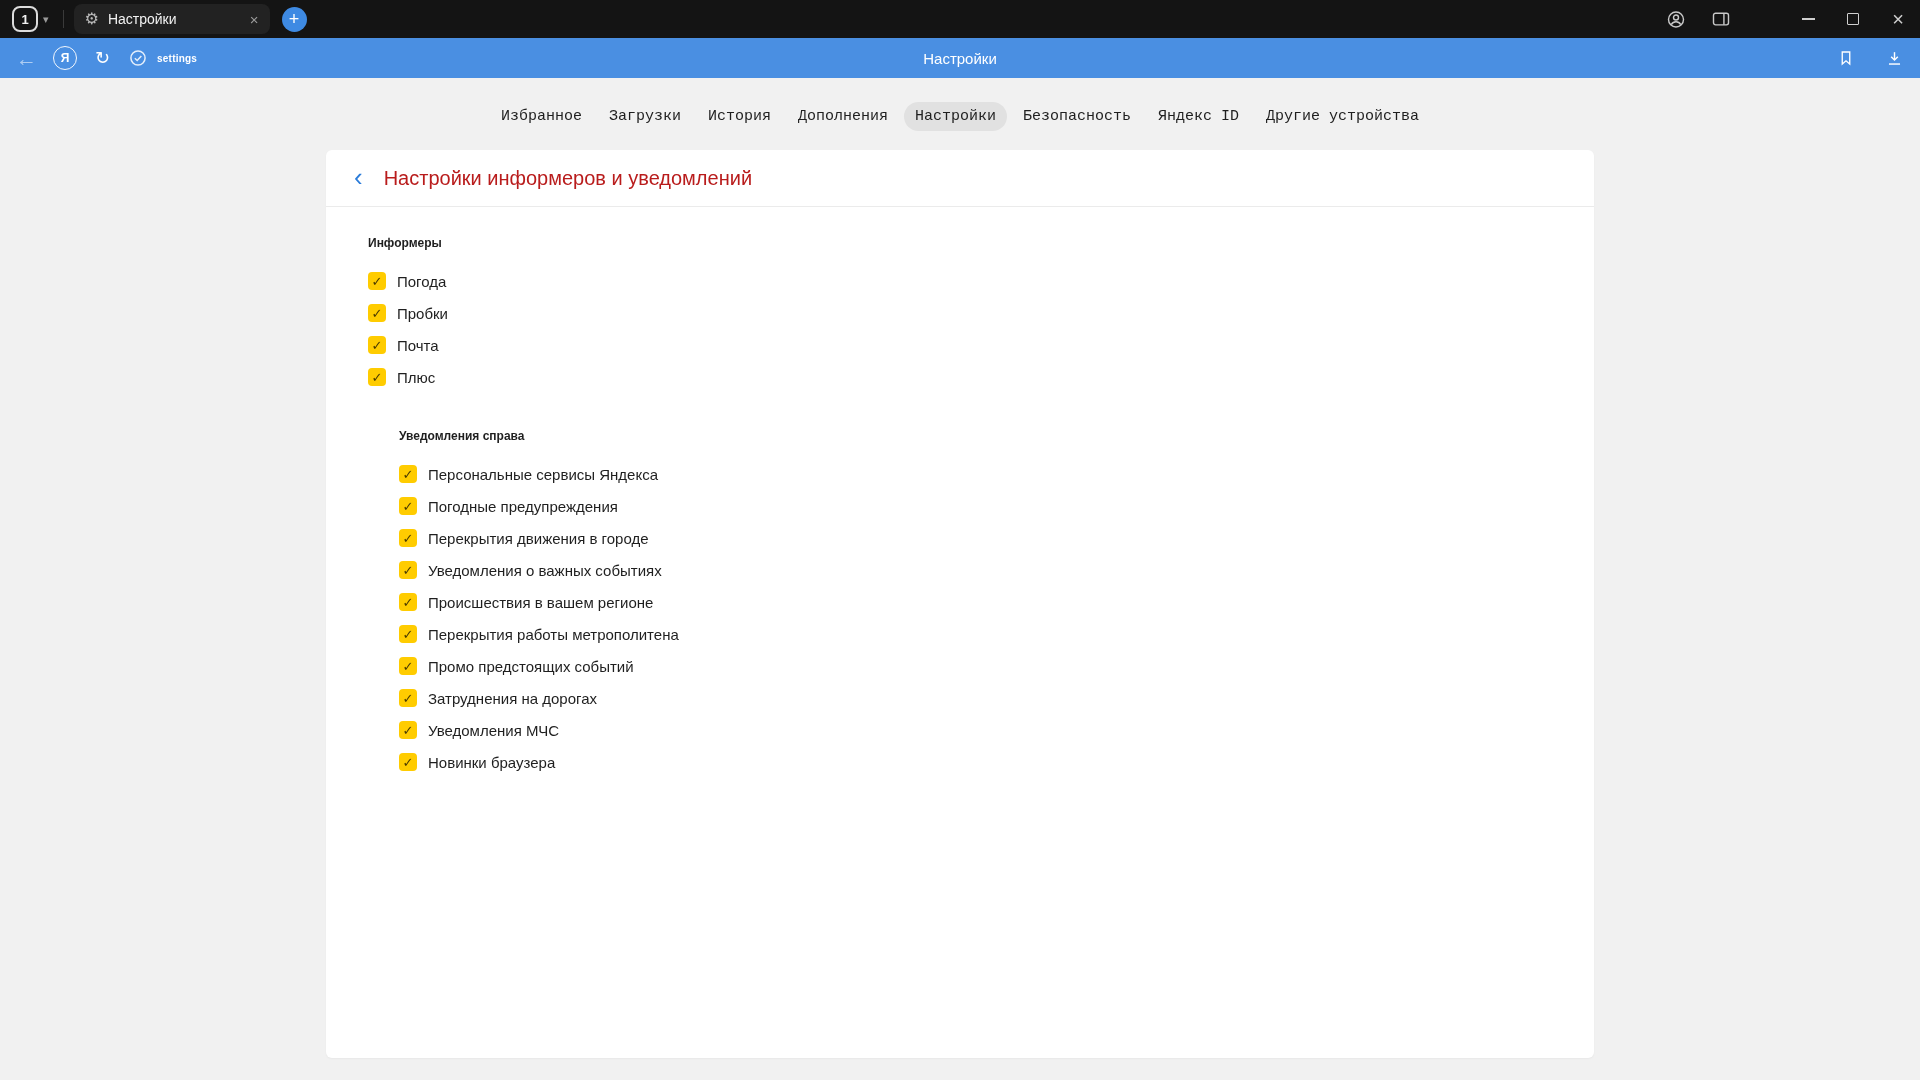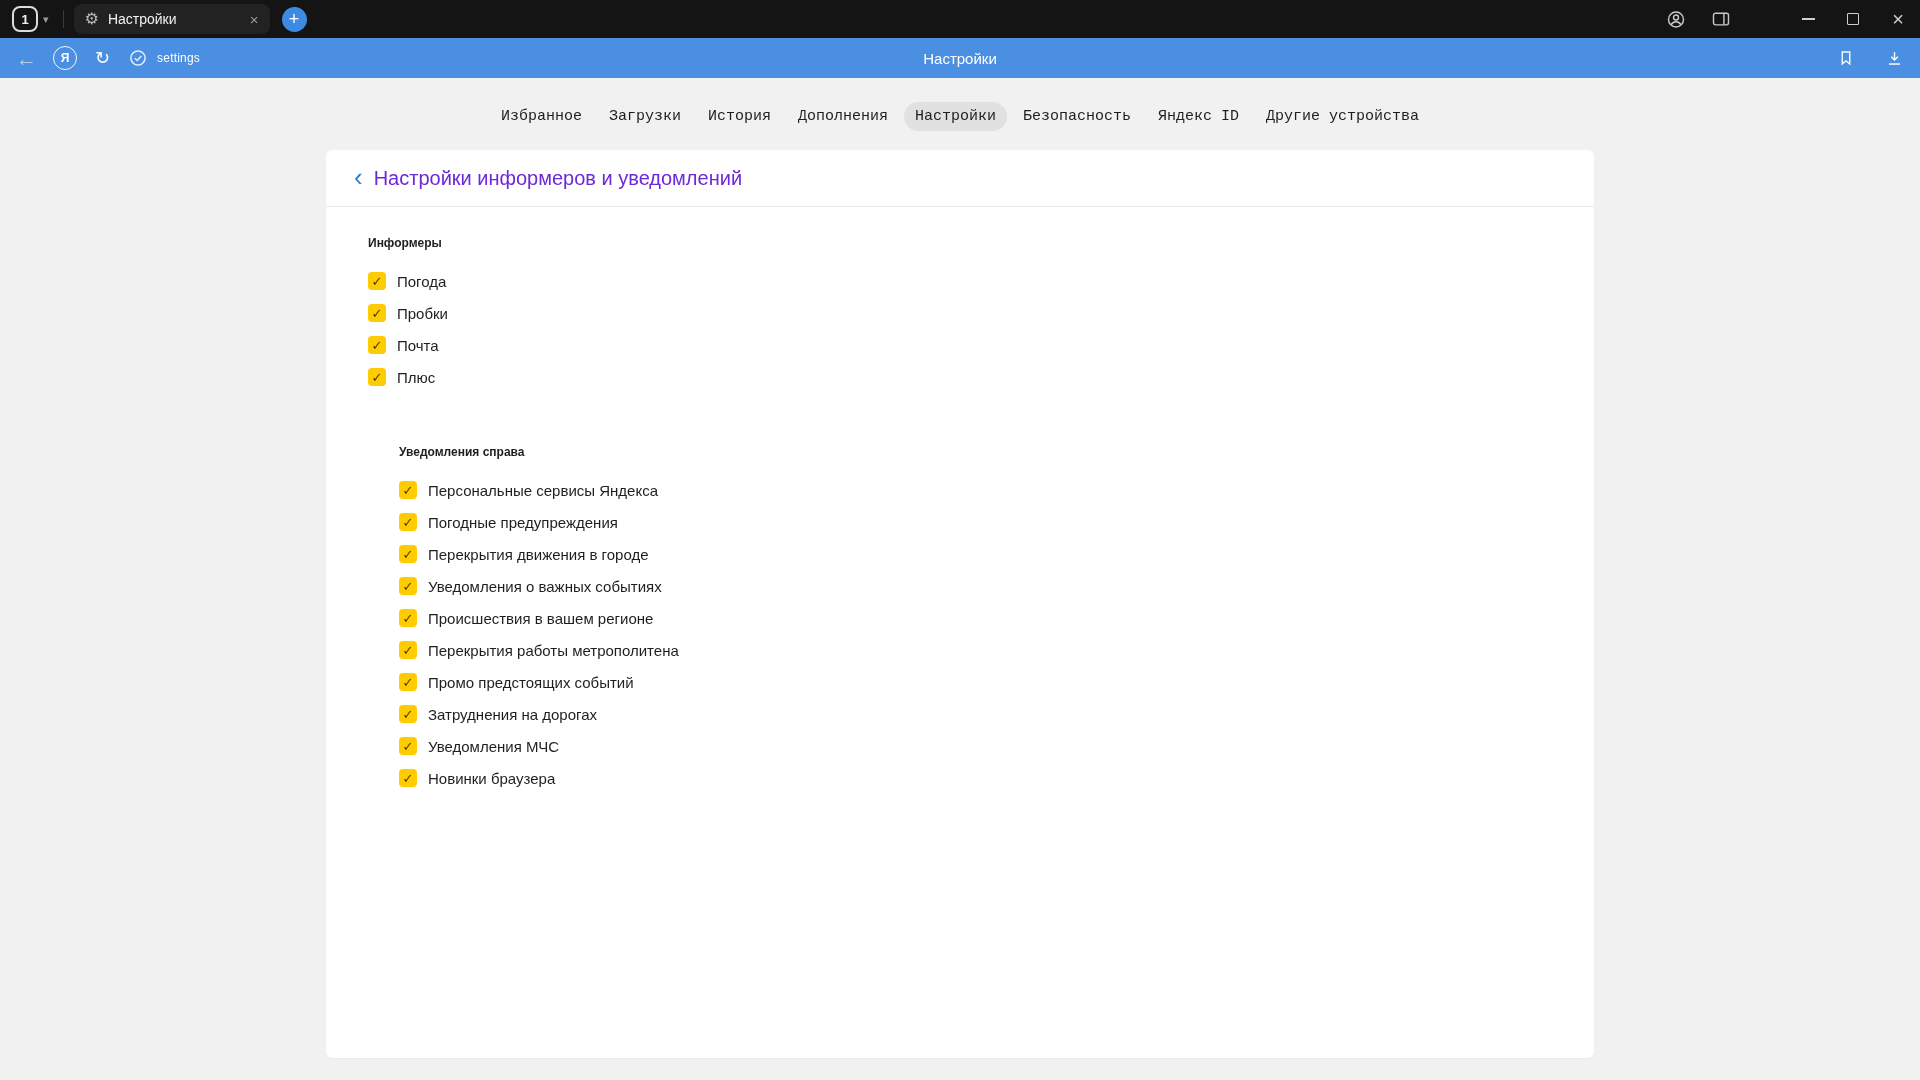--- a/index.html
+++ b/index.html
@@ -47,21 +47,21 @@
     padding:0 16px; position:relative; color:#fff;
   }
   .nav-back { color:rgba(255,255,255,.55); font-size:21px; margin-right:16px; line-height:1; }
   .ya-circle {
     width:24px; height:24px; border:1.6px solid rgba(255,255,255,.92); border-radius:50%;
     display:flex; align-items:center; justify-content:center;
     font-size:12px; font-weight:bold; margin-right:18px;
   }
   .reload-icon { font-size:18px; margin-right:18px; line-height:1; }
   .addr { display:flex; align-items:center; gap:9px; }
-  .addr-text { font-size:12px; font-weight:400; letter-spacing:.2px; }
+  .addr-text { font-size:10px; font-weight:700; letter-spacing:.2px; }
   .toolbar-title {
     position:absolute; left:50%; top:50%; transform:translate(-50%,-50%);
     font-size:15px;
   }
   .toolbar-right { margin-left:auto; display:flex; align-items:center; gap:28px; }
 
   
   .page { height:1002px; }
   .nav-tabs {
     display:flex; justify-content:center; align-items:center; gap:5px;
@@ -87,32 +87,32 @@
   .side-list { margin-top:22px; }
   .side-item { height:32px; display:flex; align-items:center; padding-left:14px; font-size:15px; cursor:default; }
 
   
   .content { flex:1; }
   .content-header {
     height:57px; display:flex; align-items:center; gap:11px;
     padding:0 28px; border-bottom:1px solid #ebebeb;
   }
   .back-chevron { color:#2b7cd9; font-size:26px; line-height:1; margin-top:-3px; }
-  .content-title { color:#6d28d9; font-size:20px; }
+  .content-title { color:#b91c1c; font-size:20px;margin-left:10px; }
   .content-body { padding:29px 42px 0; }
   .section-heading { font-size:12px; font-weight:bold; }
   .cb-list { margin-top:15px; }
   .cb-row { height:32px; display:flex; align-items:center; gap:11px; }
   .cb {
     width:18px; height:18px; background:#ffcc00; border-radius:4px;
     display:flex; align-items:center; justify-content:center; flex:0 0 auto;
   }
   .cb .tick { font-size:13px; font-weight:bold; color:#4a3b00; line-height:1; }
   .cb-label { font-size:15px; }
-  .subsection { margin-left:31px; margin-top:52px; }
+  .subsection { margin-left:31px; margin-top:36px; }
 </style>
 </head>
 <body>
 
 <div class="titlebar">
   <div class="tabbox">
     <span>1</span>
   </div>
   <span class="tab-chevron">▾</span>
   <span class="tb-divider"></span>

